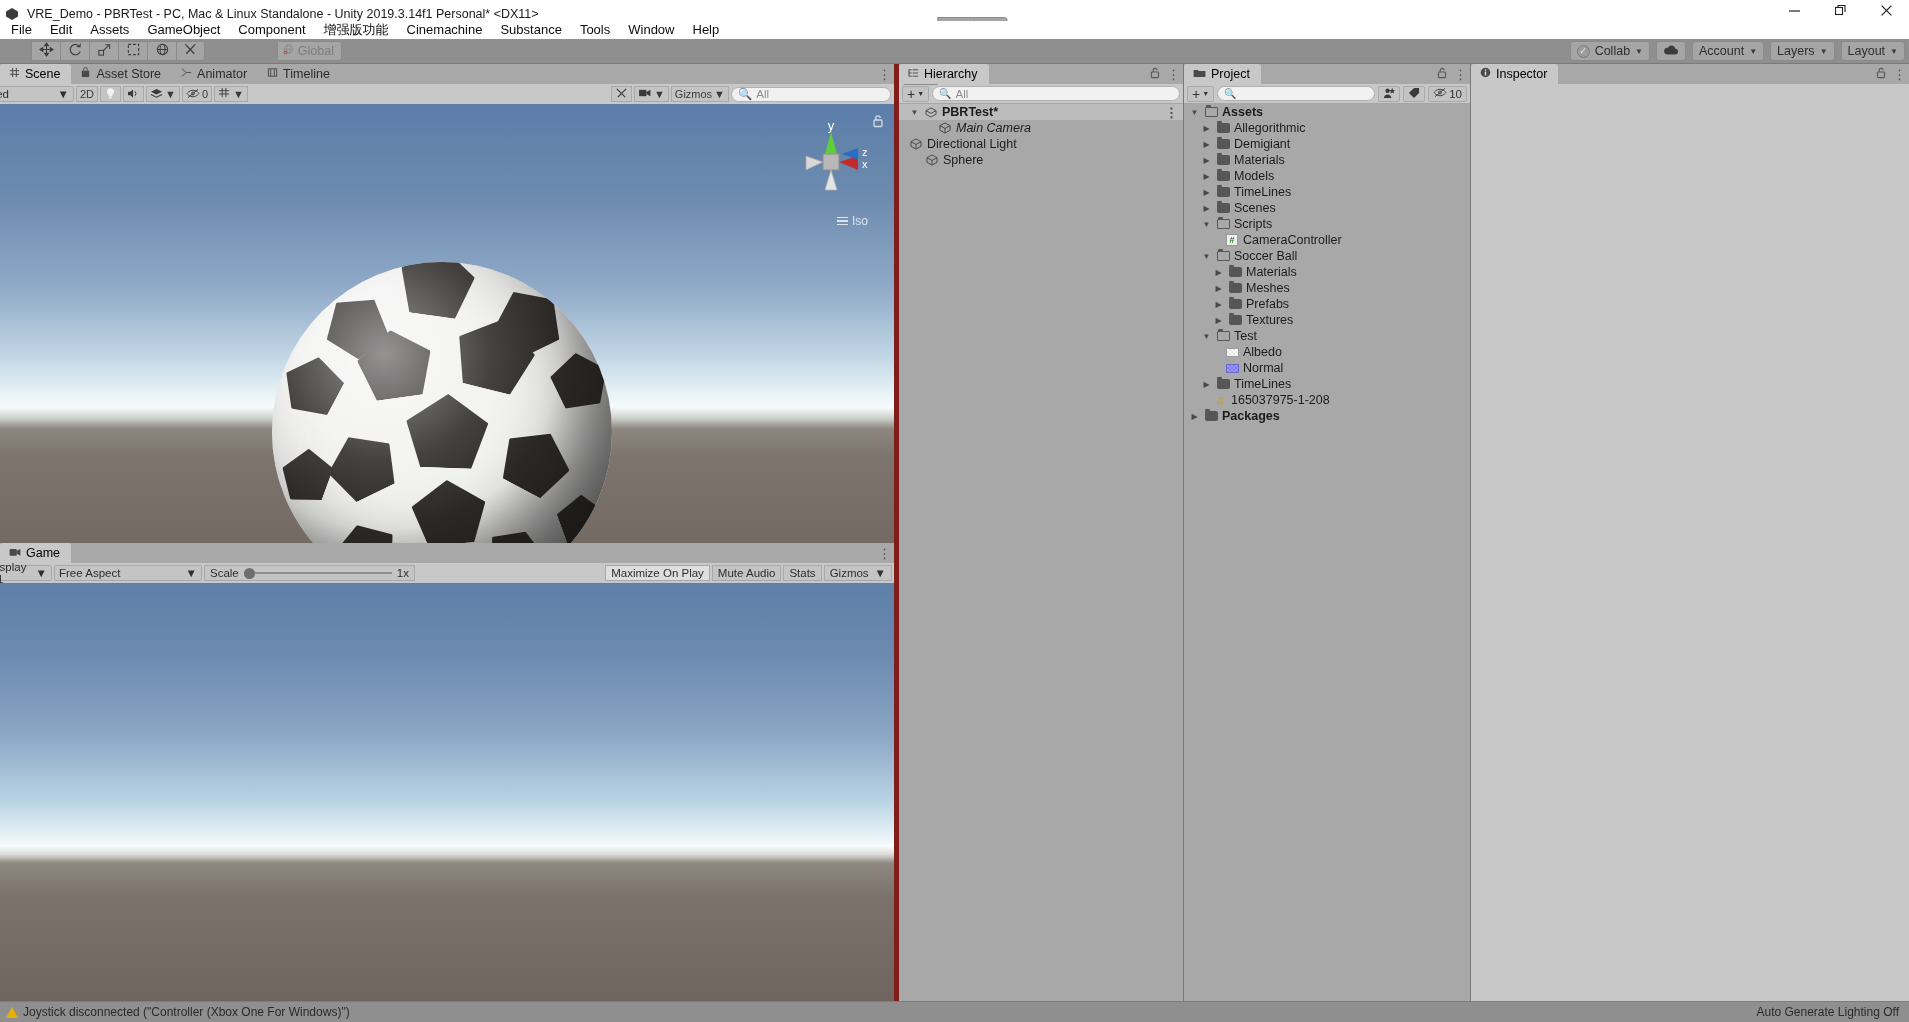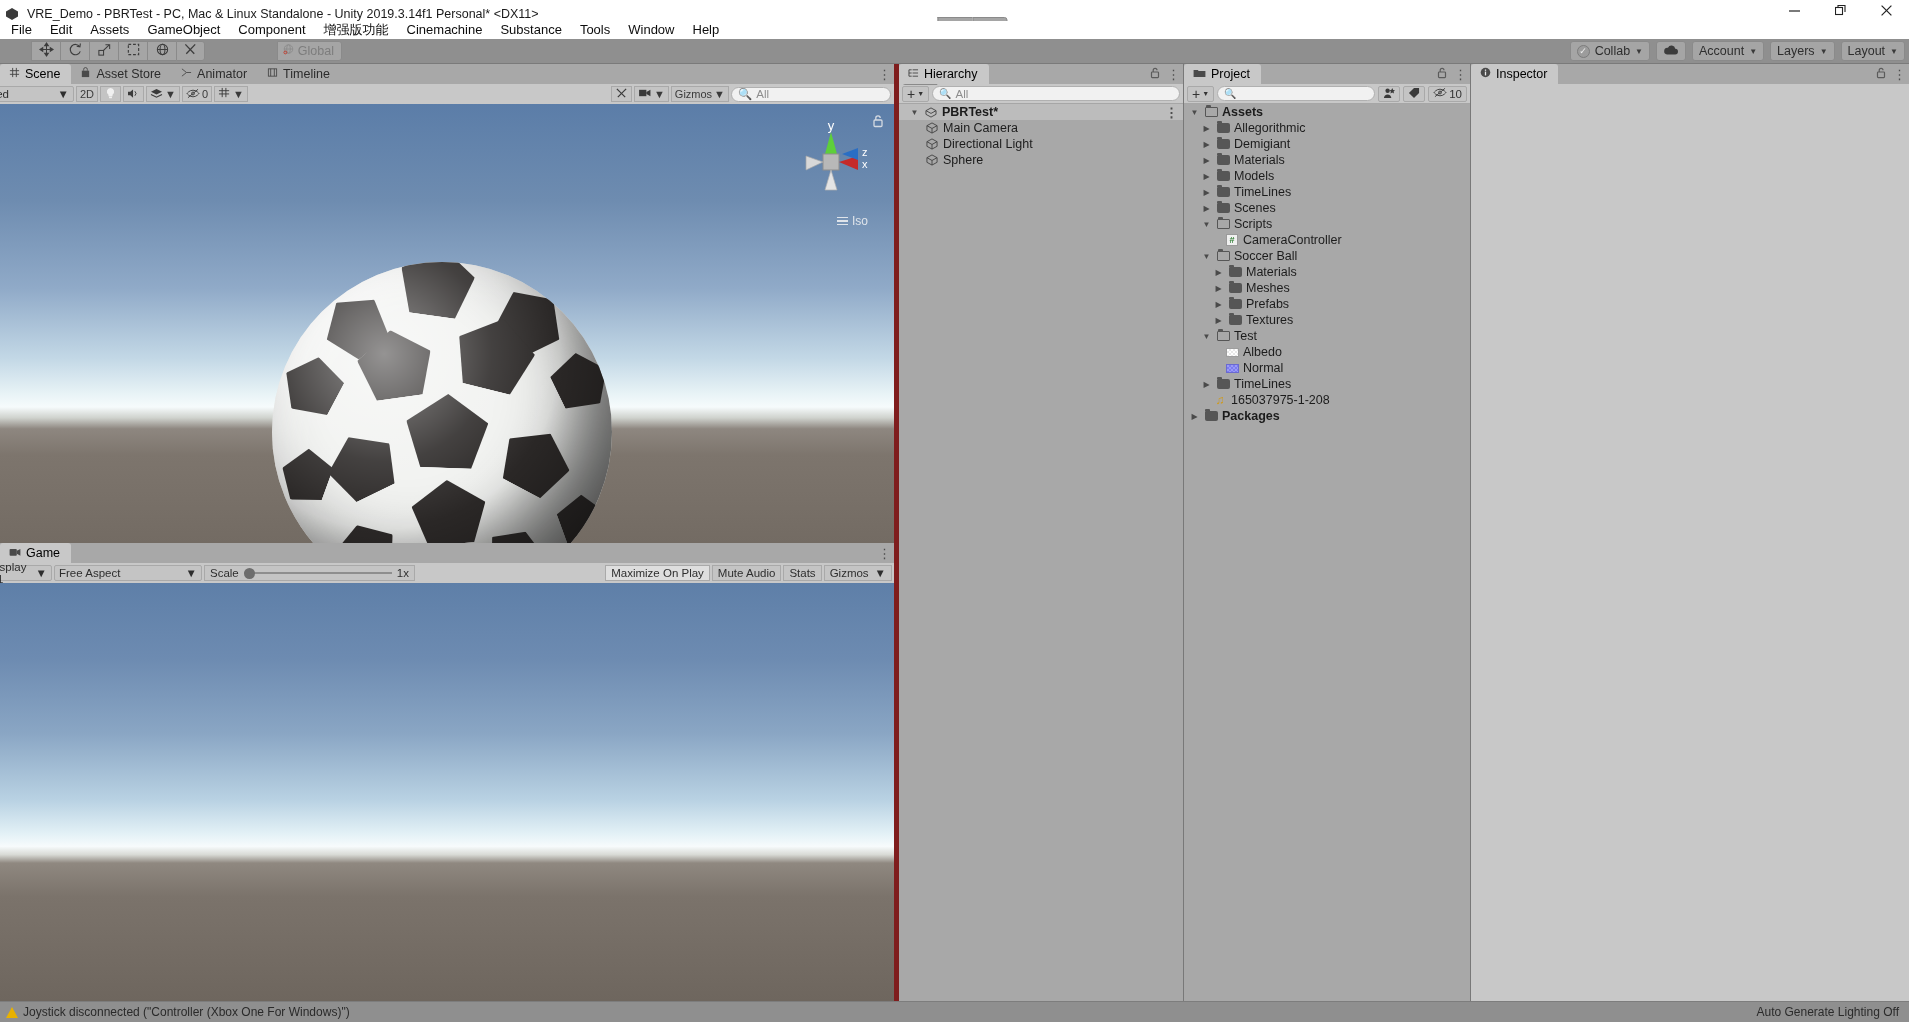--- a/index.html
+++ b/index.html
@@ -722,32 +722,32 @@
           <span class="ico">
             <svg width="12" height="11" viewBox="0 0 13 12">
                 <polygon points="6.5,1 12,4 6.5,7 1,4" fill="none" stroke="#444" stroke-width="1"></polygon>
                 <polyline points="1,4 1,8 6.5,11 12,8 12,4" fill="none" stroke="#444" stroke-width="1"></polyline>
               </svg>
           </span>
           <span class="bold">PBRTest*</span>
           <span class="kebab" style="position:absolute;right:5px;">⋮</span>
         </div>
 
-        <div class="row" style="padding-left:26px;">
+        <div class="row" style="padding-left:39px;font-style:italic;">
           <span class="ico">
             <svg class="cube-ico" viewBox="0 0 13 13">
                 <polygon points="6.5,1 12,4 6.5,7 1,4" fill="none" stroke="#444" stroke-width="1"></polygon>
                 <polyline points="1,4 1,9 6.5,12 12,9 12,4" fill="none" stroke="#444" stroke-width="1"></polyline>
                 <line x1="6.5" y1="7" x2="6.5" y2="12" stroke="#444" stroke-width="1"></line>
               </svg>
           </span>
           <span>Main Camera</span>
         </div>
 
-        <div class="row" style="padding-left:26px;">
+        <div class="row" style="padding-left:10px;">
           <span class="ico">
             <svg class="cube-ico" viewBox="0 0 13 13">
                 <polygon points="6.5,1 12,4 6.5,7 1,4" fill="none" stroke="#444" stroke-width="1"></polygon>
                 <polyline points="1,4 1,9 6.5,12 12,9 12,4" fill="none" stroke="#444" stroke-width="1"></polyline>
                 <line x1="6.5" y1="7" x2="6.5" y2="12" stroke="#444" stroke-width="1"></line>
               </svg>
           </span>
           <span>Directional Light</span>
         </div>
 

